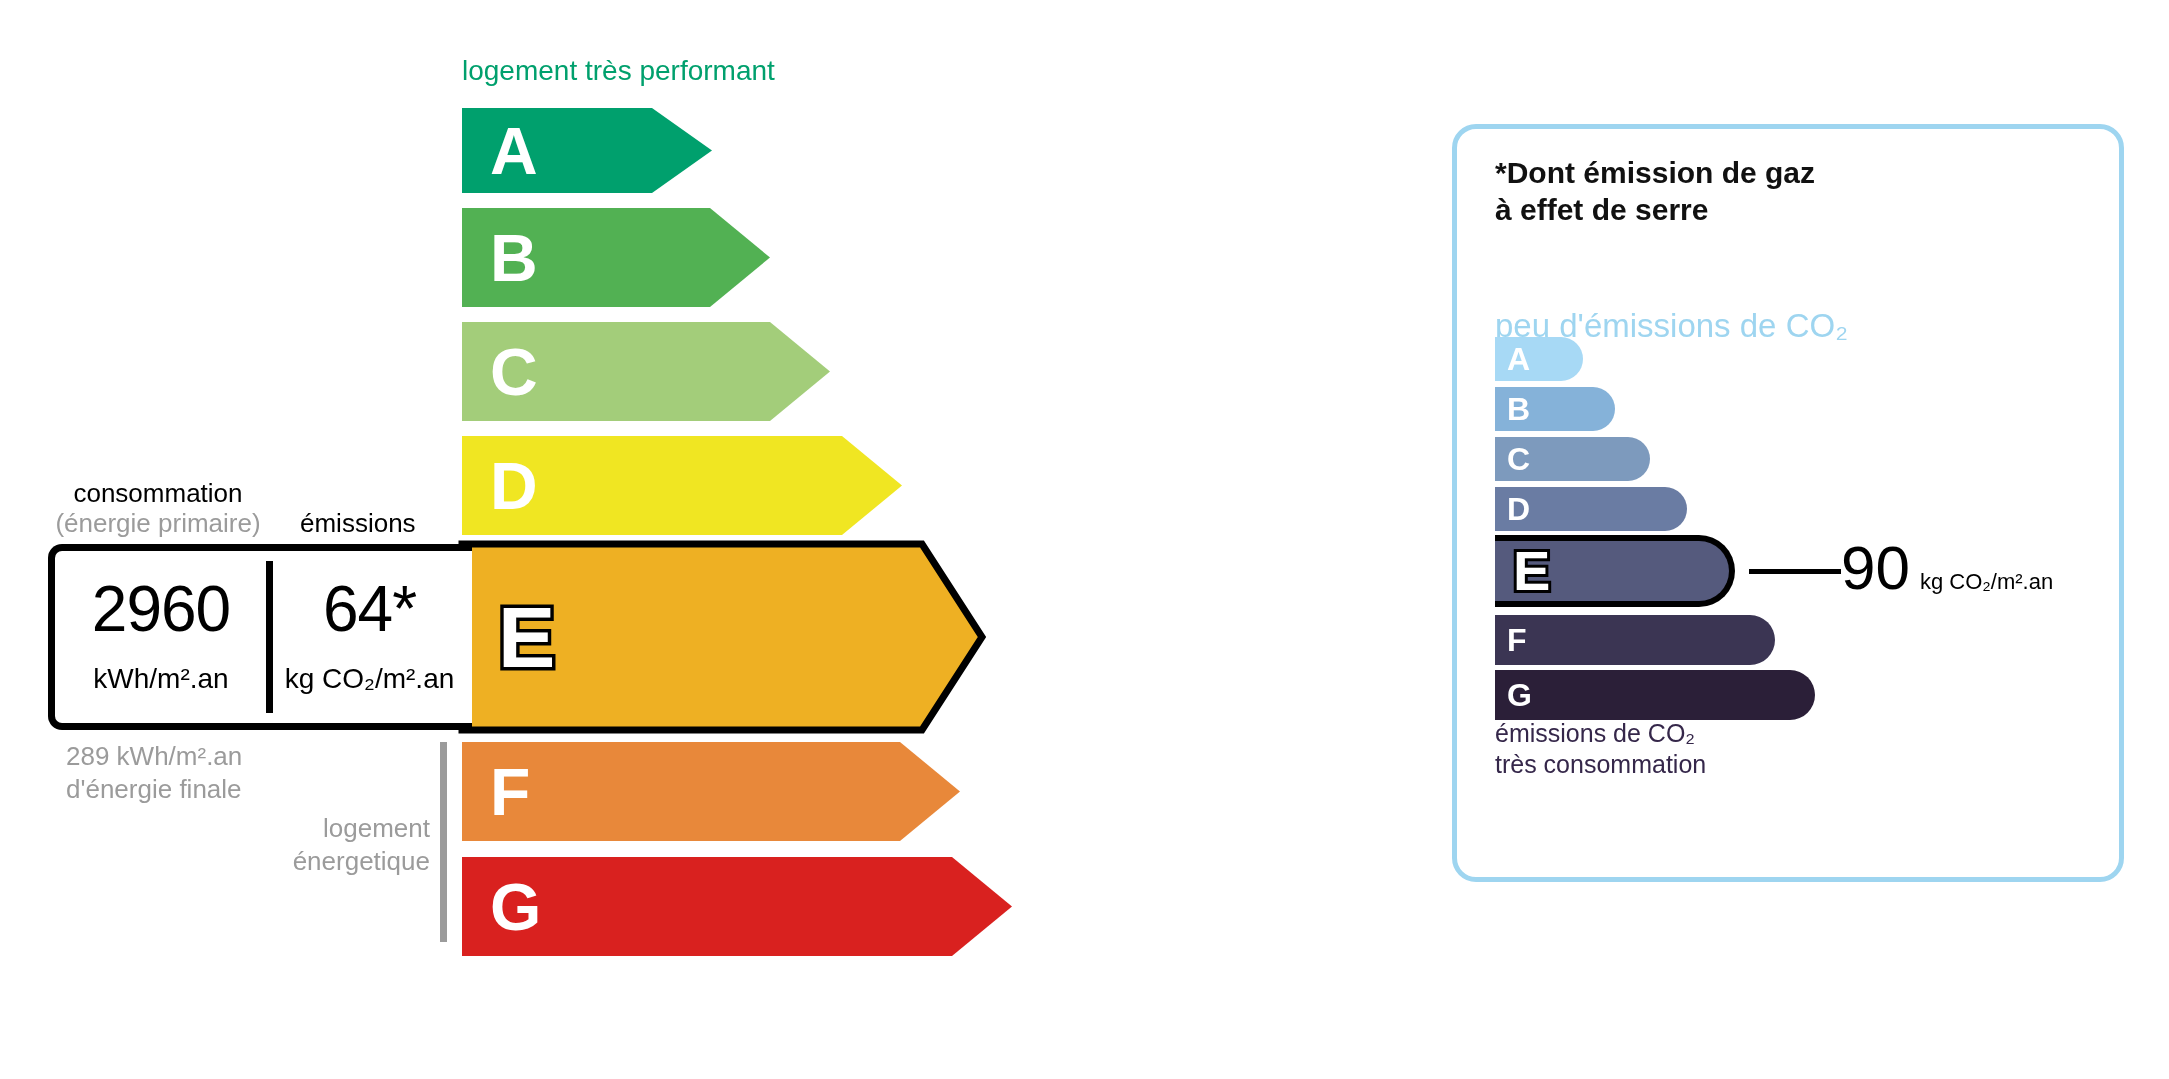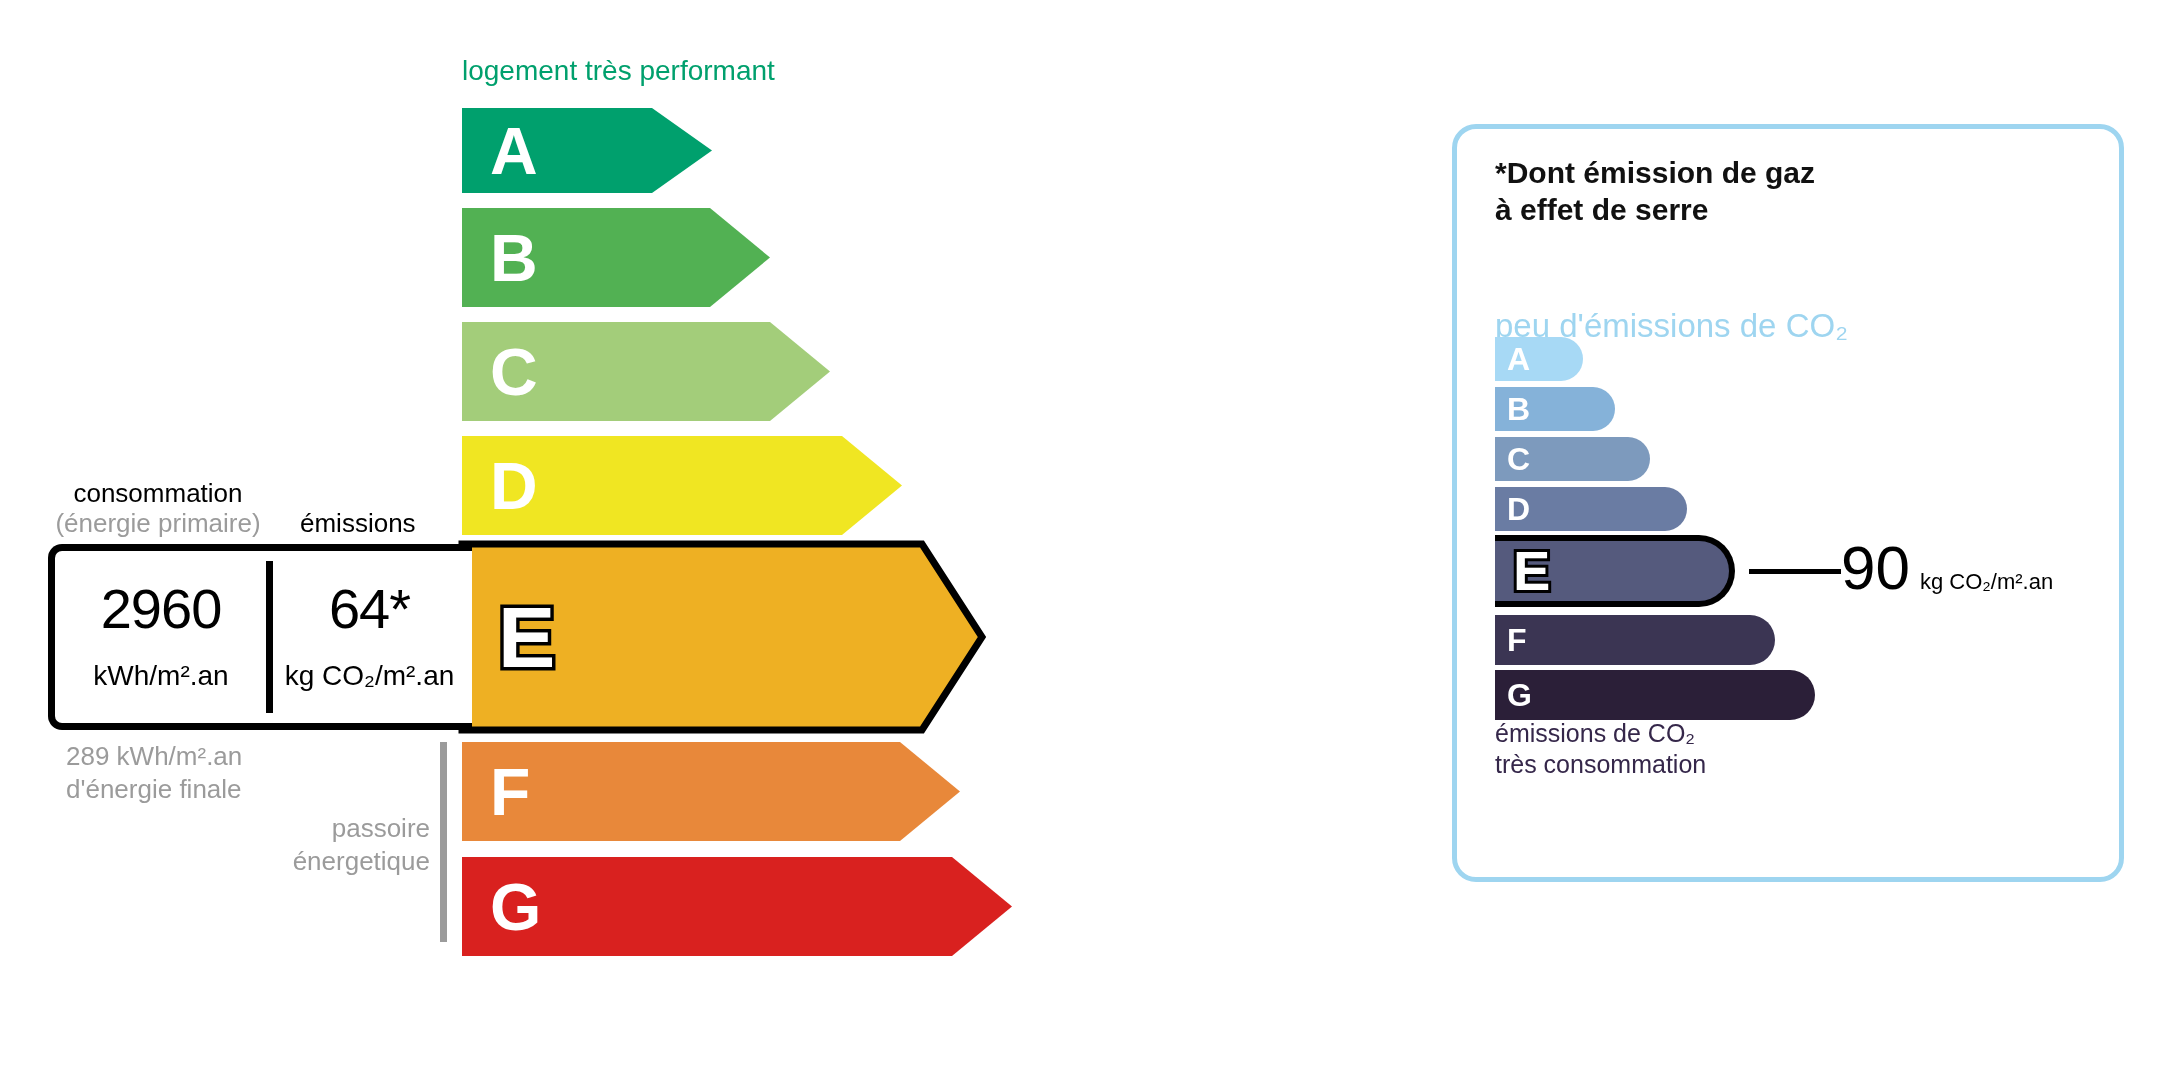--- a/index.html
+++ b/index.html
@@ -87,21 +87,21 @@
     justify-content: center;
   }
   .vb-left  { left: 0;   width: 212px; }
   .vb-right { left: 212px; width: 205px; }
   .vb-divider {
     position: absolute;
     left: 211px; top: 10px; bottom: 10px;
     width: 7px; background: #000000;
   }
   .vb-number {
-    font-size: 56px;
+    font-size: 64px;
     line-height: 0.95;
     color: #000000;
     letter-spacing: -1px;
   }
   .vb-unit {
     font-size: 28px;
     color: #000000;
     margin-top: 24px;
     white-space: nowrap;
   }
@@ -305,21 +305,21 @@
       <div class="vb-unit">kg CO₂/m².an</div>
     </div>
   </div>
 
   <div class="label-energie-finale">
     <div>289 kWh/m².an</div>
     <div>d'énergie finale</div>
   </div>
 
   <div class="label-passoire">
-    <div>passoire</div>
+    <div>logement</div>
     <div>énergetique</div>
   </div>
   <div id="passoire-bar"></div>
 </div>
 
 <div id="co2-panel">
 
   <div id="co2-title">
     <div>*Dont émission de gaz</div>
     <div>à effet de serre</div>

